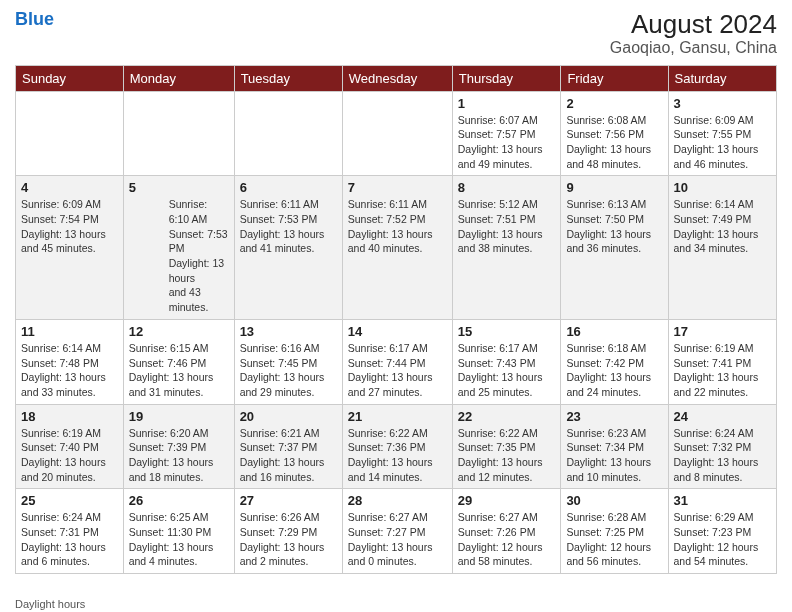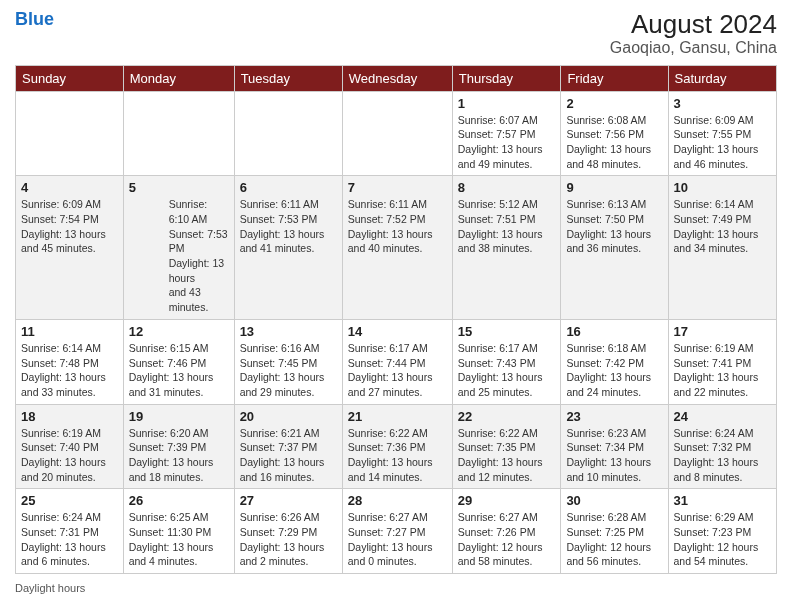--- a/index.html
+++ b/index.html
@@ -83,21 +83,21 @@
       color: #222;
       display: block;
       margin-bottom: 2px;
     }
     .day-detail {
       font-size: 10.5px;
       color: #333;
       line-height: 1.4;
     }
     .footer {
-      margin-top: 8px;
+      margin-top: 24px;
       font-size: 11px;
       color: #555;
       text-align: left;
     }
     .row-odd td { background: #fff; }
     .row-even td { background: #ebebeb; }
   </style>
 </head>
 <body>
 

